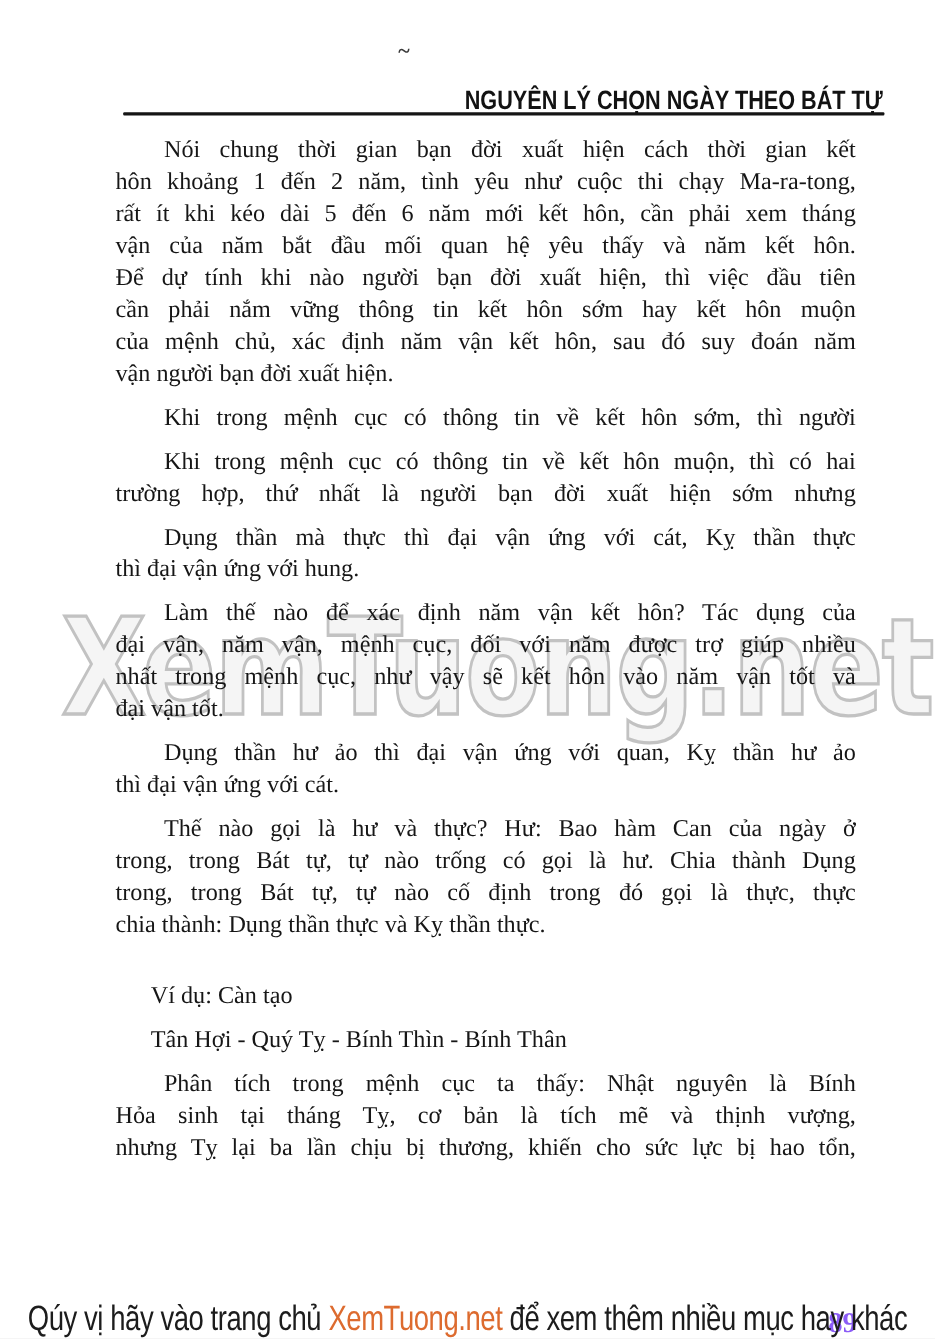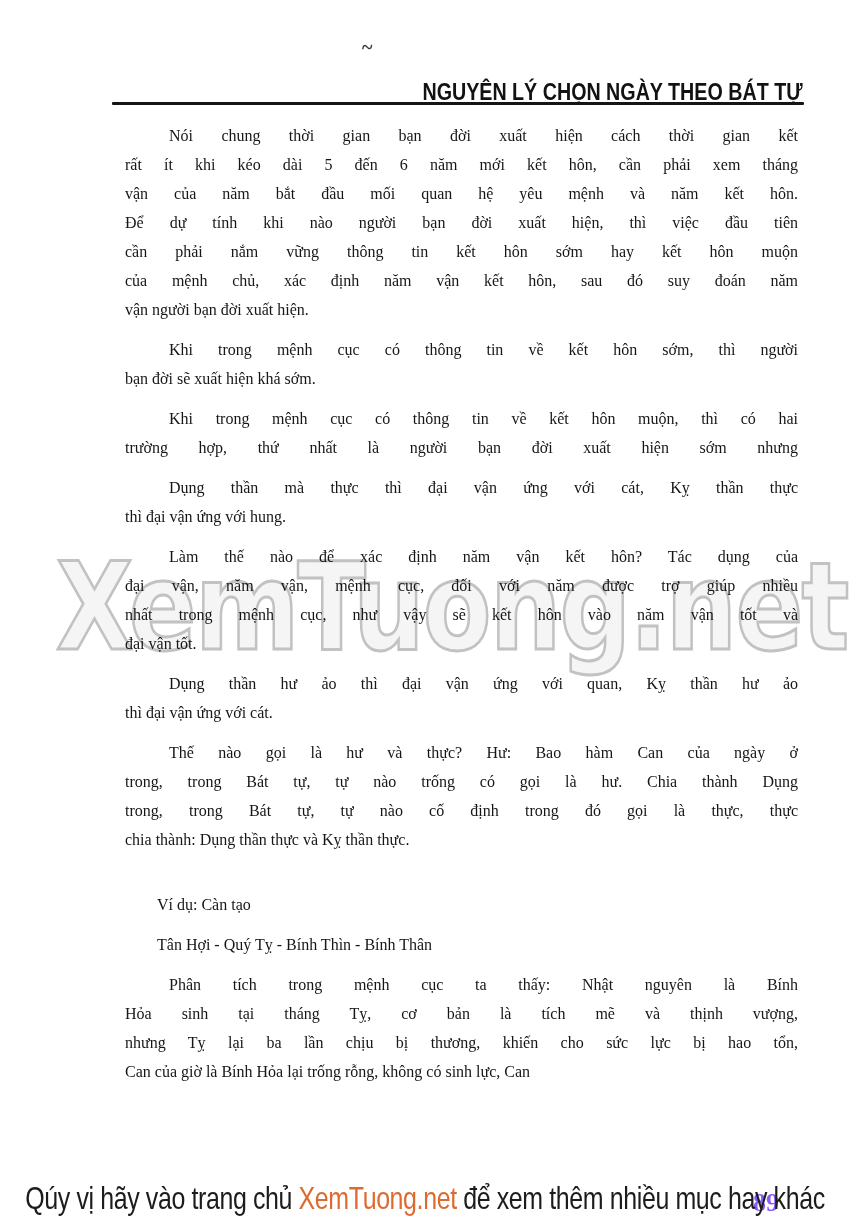--- a/index.html
+++ b/index.html
@@ -62,23 +62,22 @@
     transform-origin: left center;
     letter-spacing: -2px;
   }
   
   .body-text {
     position: absolute;
     z-index: 1;
     top: 121px;
     left: 105px;
     width: 673px;
-    font-size: 16px;
+    font-size: 22px;
     line-height: 29px;
-    margin-left: 20px;
   }
   .para { margin: 0 0 11px 0; }
   .para .ln { text-align: justify; text-align-last: justify; }
   .para .ln.first { text-indent: 44px; }
   .para .ln.last { text-align-last: left; }
   .para.single { margin-bottom: 11px; }
   .para.single .ln { text-align-last: left; text-indent: 32px; }
   .para.gap-before { margin-top: 36px; }
   
   .footer {
@@ -116,31 +115,31 @@
 
   <div class="header-title">NGUYÊN LÝ CHỌN NGÀY THEO BÁT TỰ</div>
   <div class="header-rule"></div>
 
   <div class="watermark">XemTuong.net</div>
 
   <div class="body-text">
 
     <div class="para">
       <div class="ln first">Nói chung thời gian bạn đời xuất hiện cách thời gian kết</div>
+      <div class="ln">hôn khoảng 1 đến 2 năm, tình yêu như cuộc thi chạy Ma-ra-tong,</div>
       <div class="ln">rất ít khi kéo dài 5 đến 6 năm mới kết hôn, cần phải xem tháng</div>
-      <div class="ln">vận của năm bắt đầu mối quan hệ yêu mệnh và năm kết hôn.</div>
+      <div class="ln">vận của năm bắt đầu mối quan hệ yêu thấy và năm kết hôn.</div>
       <div class="ln">Để dự tính khi nào người bạn đời xuất hiện, thì việc đầu tiên</div>
       <div class="ln">cần phải nắm vững thông tin kết hôn sớm hay kết hôn muộn</div>
       <div class="ln">của mệnh chủ, xác định năm vận kết hôn, sau đó suy đoán năm</div>
       <div class="ln last">vận người bạn đời xuất hiện.</div>
     </div>
 
     <div class="para">
       <div class="ln first">Khi trong mệnh cục có thông tin về kết hôn sớm, thì người</div>
-      <div class="ln last">bạn đời sẽ xuất hiện khá sớm.</div>
     </div>
 
     <div class="para">
       <div class="ln first">Khi trong mệnh cục có thông tin về kết hôn muộn, thì có hai</div>
       <div class="ln">trường hợp, thứ nhất là người bạn đời xuất hiện sớm nhưng</div>
     </div>
 
     <div class="para">
       <div class="ln first">Dụng thần mà thực thì đại vận ứng với cát, Kỵ thần thực</div>
       <div class="ln last">thì đại vận ứng với hung.</div>
@@ -170,21 +169,20 @@
     </div>
 
     <div class="para single">
       <div class="ln">Tân Hợi - Quý Tỵ - Bính Thìn - Bính Thân</div>
     </div>
 
     <div class="para">
       <div class="ln first">Phân tích trong mệnh cục ta thấy: Nhật nguyên là Bính</div>
       <div class="ln">Hỏa sinh tại tháng Tỵ, cơ bản là tích mẽ và thịnh vượng,</div>
       <div class="ln">nhưng Tỵ lại ba lần chịu bị thương, khiến cho sức lực bị hao tổn,</div>
-      <div class="ln last">Can của giờ là Bính Hỏa lại trống rỗng, không có sinh lực, Can</div>
     </div>
 
   </div>
 
   <div class="footer"><span>Qúy vị hãy vào trang chủ </span><span class="brand" style="color: rgb(221, 107, 47);">XemTuong.net</span><span> để xem thêm nhiều mục hay khác</span></div>
 
   <div class="page-number">89</div>
 
 </div>
 

